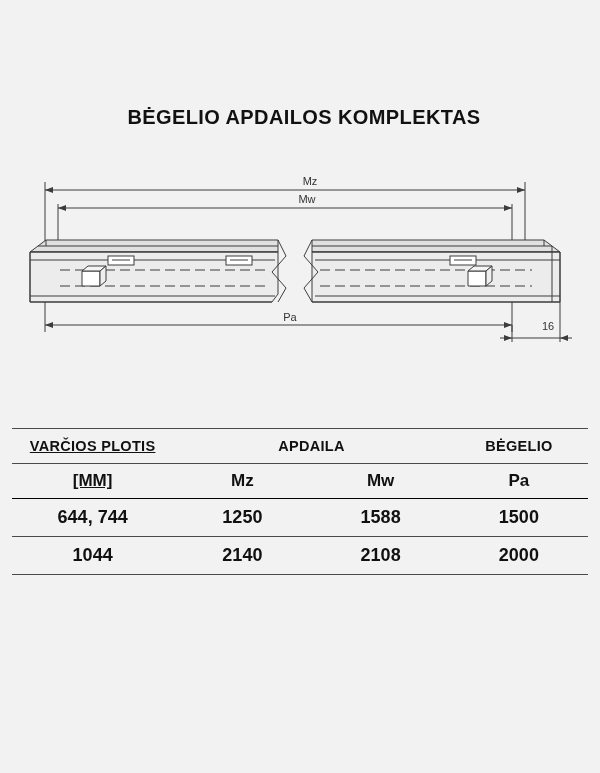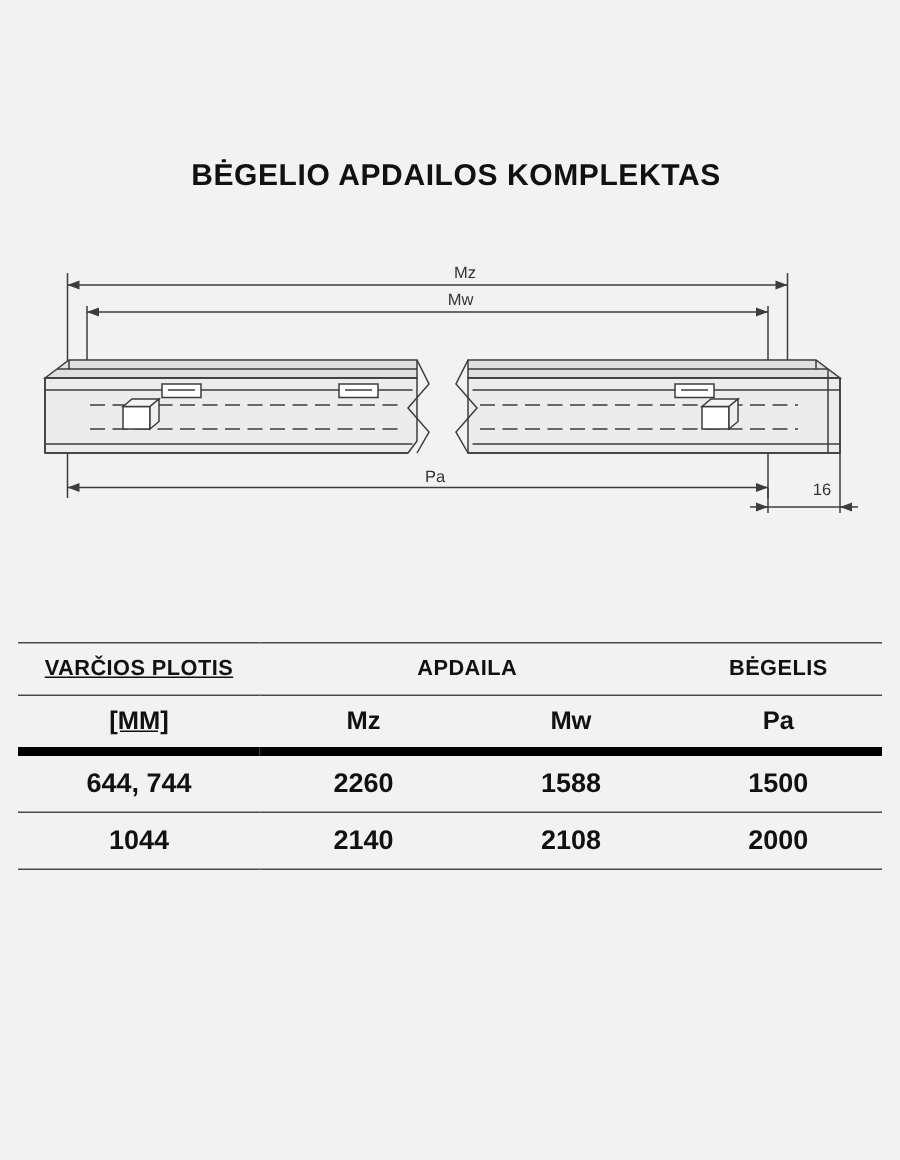--- a/index.html
+++ b/index.html
@@ -57,21 +57,21 @@
     letter-spacing: 0.3px;
     border-bottom: none;
     padding-bottom: 9px;
     padding-top: 9px;
   }
   table.spec thead tr.group-row {
     border-top: 1px solid #4a4a4a;
     border-bottom: 1px solid #4a4a4a;
   }
   table.spec thead tr.sym-row {
-    border-bottom: 6px solid #000000;
+    border-bottom: 1px solid #000000;
     margin-top: 16px;
   }
   table.spec thead tr.sym-row th {
     font-size: 17px;
     padding-top: 7px;
     padding-bottom: 7px;
   }
   table.spec tbody tr {
     border-bottom: 1px solid #4a4a4a;
   }
@@ -198,33 +198,33 @@
       <text x="270" y="161" text-anchor="middle" font-size="11">Pa</text>
       <text x="528" y="170" text-anchor="middle" font-size="11">16</text>
     </svg>
   </div>
 
   <table class="spec">
     <thead>
       <tr class="group-row">
         <th class="col-a">VARČIOS PLOTIS</th>
         <th class="col-b" colspan="2">APDAILA</th>
-        <th class="col-d">BĖGELIS</th>
+        <th class="col-d">BĖGELIO</th>
       </tr>
       <tr class="sym-row">
         <th class="col-a">[MM]</th>
         <th class="col-b">Mz</th>
         <th class="col-c">Mw</th>
         <th class="col-d">Pa</th>
       </tr>
     </thead>
     <tbody>
       <tr>
         <td>644, 744</td>
-        <td>2260</td>
+        <td>1250</td>
         <td>1588</td>
         <td>1500</td>
       </tr>
       <tr>
         <td>1044</td>
         <td>2140</td>
         <td>2108</td>
         <td>2000</td>
       </tr>
     </tbody>

